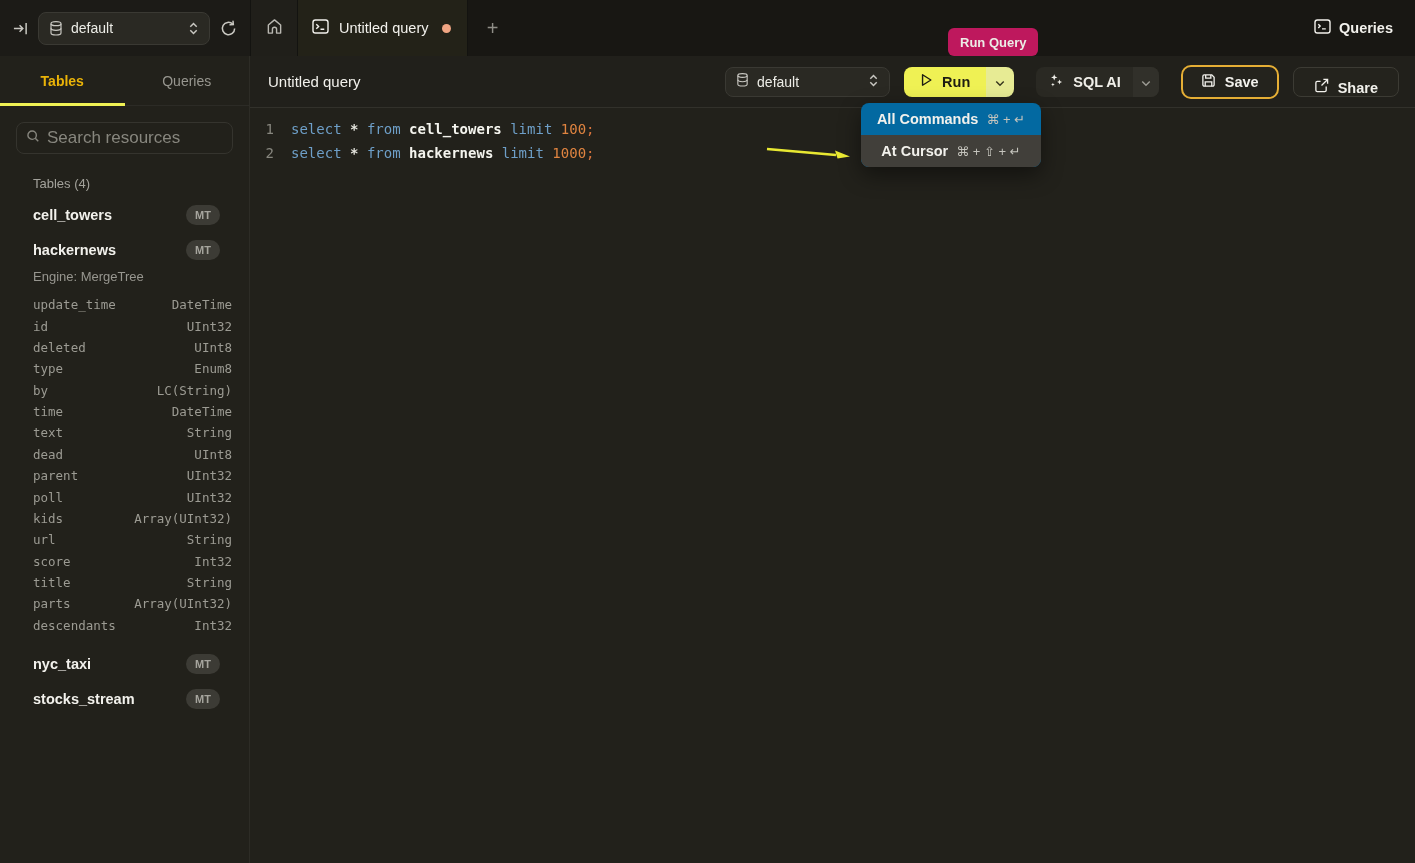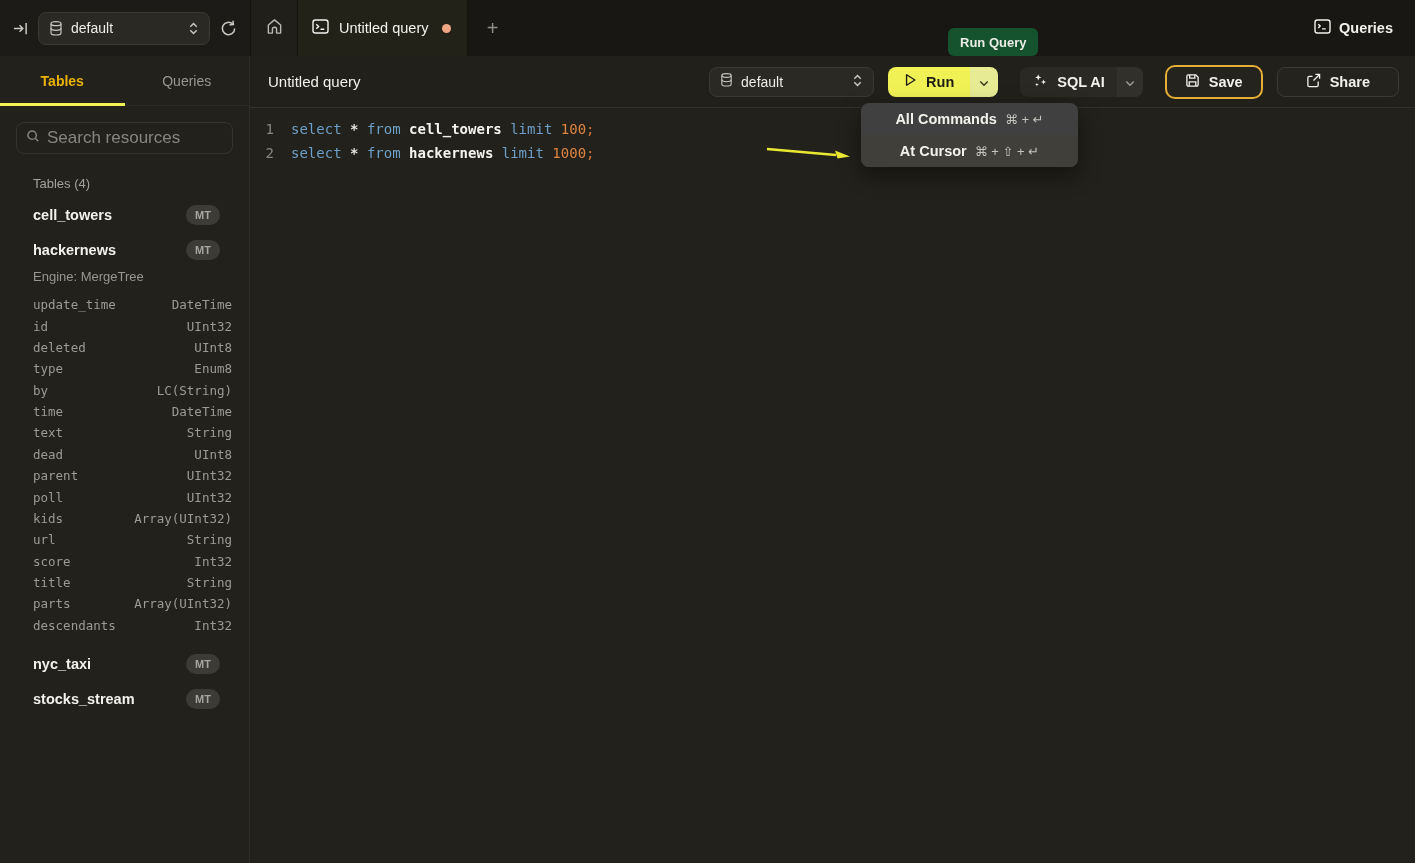--- a/index.html
+++ b/index.html
@@ -53,37 +53,37 @@
   .doc-title { color:#f2f1ec; font-size:15px; margin-right:auto; }
   .tb-select { width:165px; height:30px; background:#2a2923; border:1px solid #3a3933; border-radius:8px; display:flex; align-items:center; padding:0 10px; gap:8px; color:#c9c8c2; cursor:pointer; }
   .run-btn { display:flex; height:30px; border-radius:8px; overflow:hidden; cursor:pointer; margin-right:8px; }
   .run-main { background:#eff154; color:#1e1d12; display:flex; align-items:center; gap:9px; padding:0 16px; font-size:14.5px; font-weight:600; }
   .run-caret { background:#e7eb94; width:28px; display:flex; align-items:center; justify-content:center; color:#3a3920; }
   .sqlai-btn { display:flex; height:30px; background:#2a2923; border-radius:8px; overflow:hidden; align-items:stretch; color:#ececе6; cursor:pointer; margin-right:8px; }
   .sqlai-main { display:flex; align-items:center; gap:9px; padding:0 12px; color:#ececе6; font-size:14.5px; font-weight:600; color:#ececE6; }
   .sqlai-main span { color:#f0efe9; }
   .sqlai-caret { width:26px; display:flex; align-items:center; justify-content:center; color:#9a9992; background:#31302a; }
   .save-btn { height:34px; border:2px solid #e5ae35; background:#24231d; border-radius:10px; display:flex; align-items:center; gap:9px; padding:0 18px; color:#f2f1ec; font-size:14.5px; font-weight:600; cursor:pointer; }
-  .share-btn { height:30px; border:1px solid #3c3b34; background:#24231d; border-radius:8px; display:flex; align-items:center; gap:9px; padding:0 28px; color:#f2f1ec; font-size:14.5px; font-weight:600; cursor:pointer; }
+  .share-btn { height:30px; border:1px solid #3c3b34; background:#24231d; border-radius:8px; display:flex; align-items:flex-end; gap:9px; padding:0 20px; color:#f2f1ec; font-size:14.5px; font-weight:600; cursor:pointer; }
 
   
   .editor { padding-top:9px; font-family:"DejaVu Sans Mono","Liberation Mono",monospace; font-size:14px; }
   .code-line { display:flex; height:24px; align-items:center; }
   .line-num { width:24px; text-align:right; color:#87867e; flex:none; }
   .line-code { padding-left:17px; white-space:pre; }
   .tk-kw { color:#6e9fc8; }
   .tk-pl { color:#e6e6df; font-weight:700; }
   .tk-tbl { color:#f4f4ee; font-weight:700; }
   .tk-num { color:#e08440; }
   .tk-pun { color:#d8743c; }
 
   
-  .tooltip { position:absolute; left:948px; top:28px; height:28px; background:#14532d; border-radius:6px;
+  .tooltip { position:absolute; left:948px; top:28px; height:28px; background:#be185d; border-radius:6px;
     display:flex; align-items:center; padding:0 12px; color:#eceсe6; color:#eceCe6; font-size:13px; font-weight:600; z-index:30; color:#ecece6; }
-  .run-menu { position:absolute; left:861px; top:103px; width:217px; background:#404040; border-radius:8px; overflow:hidden;
+  .run-menu { position:absolute; left:861px; top:103px; width:180px; background:#0369a1; border-radius:8px; overflow:hidden;
     box-shadow:0 8px 22px rgba(0,0,0,.45); z-index:30; }
   .menu-item { height:32px; display:flex; align-items:center; justify-content:center; gap:8px; padding:0 12px; cursor:pointer; }
   .menu-item.hl { background:#413f3a; }
   .menu-label { color:#f2f1ec; font-size:14.5px; font-weight:600; }
   .menu-shortcut { color:#c5c4bd; font-size:13px; }
   .annot-arrow { position:absolute; left:762px; top:137px; z-index:40; pointer-events:none; }
 </style>
 </head>
 <body>
 

